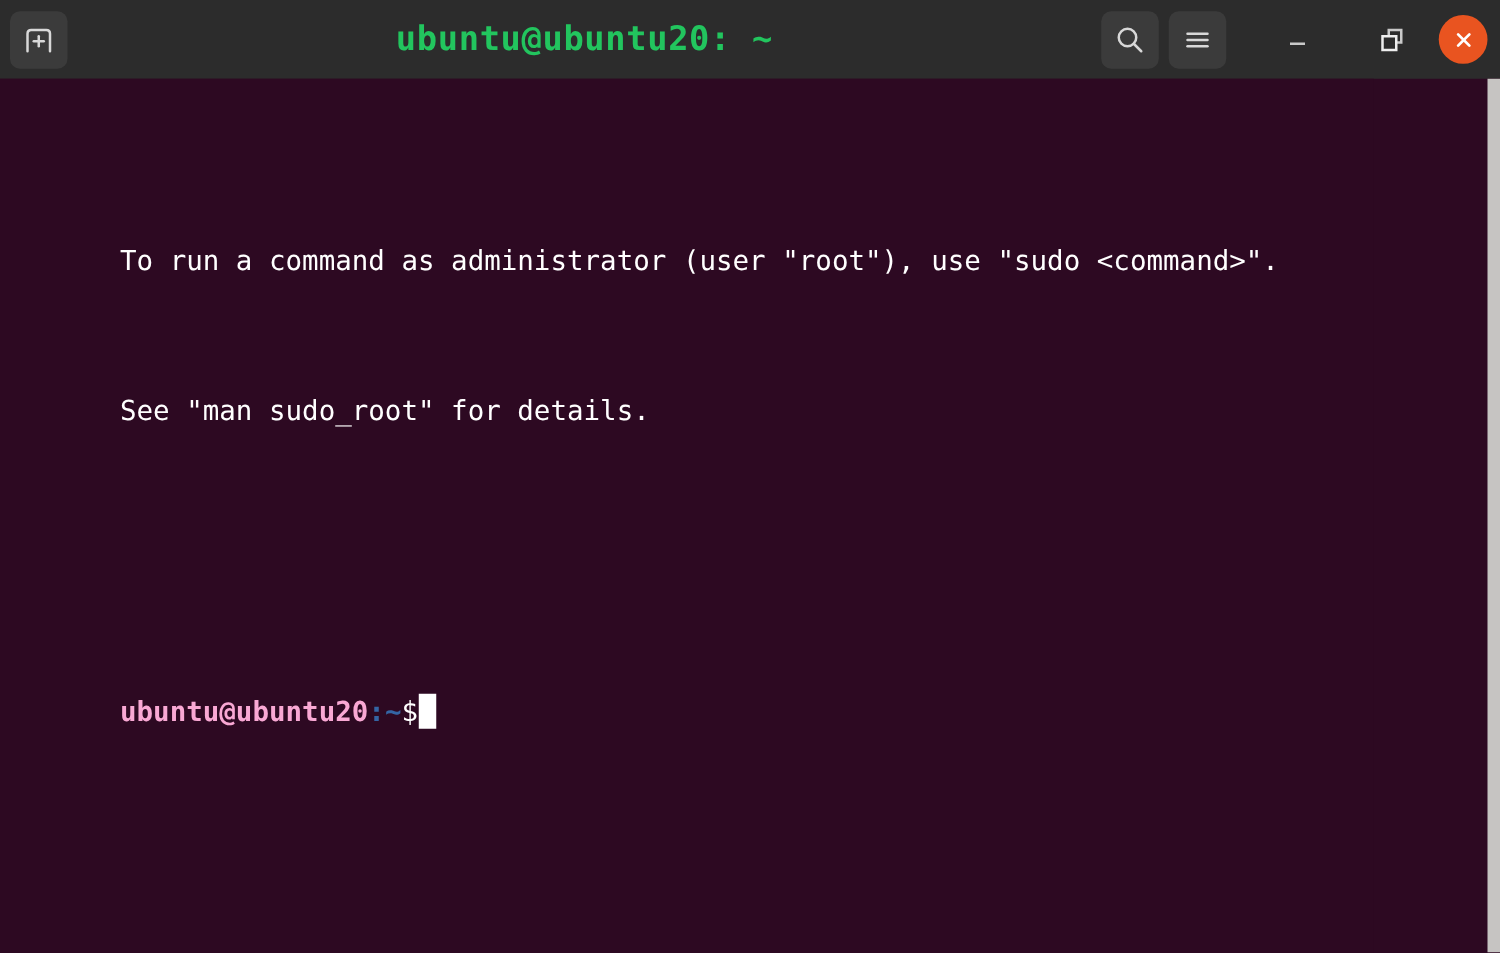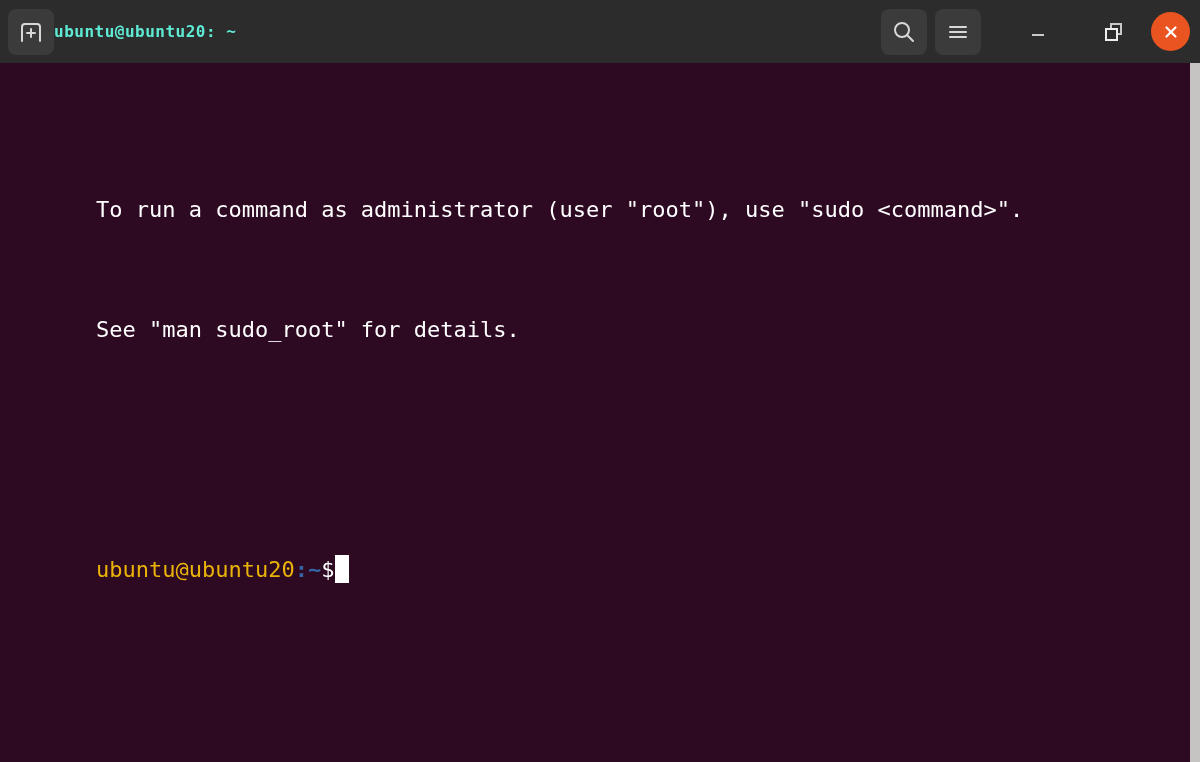--- a/index.html
+++ b/index.html
@@ -51,23 +51,24 @@
     background: transparent;
     display: flex;
     align-items: center;
     justify-content: center;
     flex: 0 0 auto;
     cursor: pointer;
   }
 
   .title-text {
     flex: 1 1 auto;
-    color: #5eead4;
+    text-align: center;
+    color: #22c55e;
     font-family: "DejaVu Sans Mono", monospace;
-    font-size: 16px;
+    font-size: 27px;
     font-weight: bold;
     letter-spacing: 0.5px;
     white-space: nowrap;
     overflow: hidden;
   }
 
   .right-cluster {
     display: flex;
     align-items: center;
     gap: 8px;
@@ -111,21 +112,21 @@
     font-size: 22px;
     line-height: 30px;
     white-space: pre;
     color: #ffffff;
   }
 
   .line { height: 30px; }
   .line.blank { height: 30px; }
 
   .c-white { color: #ffffff; }
-  .c-green { color: #eab308; font-weight: normal; }
+  .c-green { color: #f9a8d4; font-weight: bold; }
   .c-blue  { color: #3465a4; font-weight: bold; }
 
   .cursor {
     display: inline-block;
     width: 14px;
     height: 28px;
     background: #ffffff;
     vertical-align: -6px;
     margin-left: 1px;
   }

